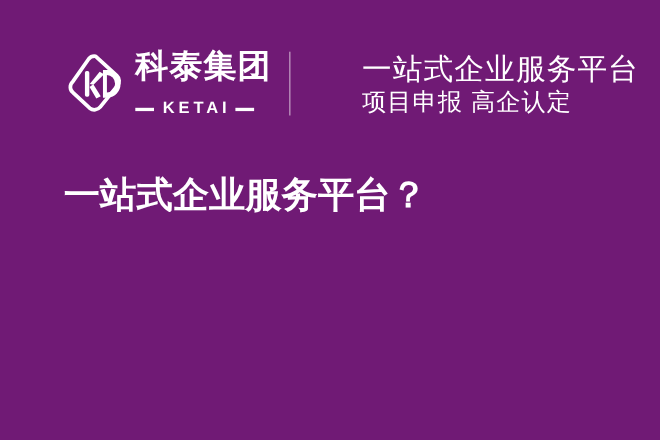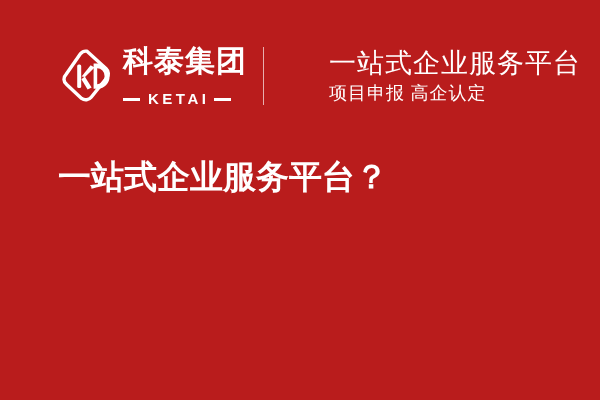--- a/index.html
+++ b/index.html
@@ -10,21 +10,21 @@
     width: 600px;
     height: 400px;
     overflow: hidden;
     font-family: "Liberation Sans", "DejaVu Sans", sans-serif;
   }
 
   .banner {
     position: relative;
     width: 600px;
     height: 400px;
-    background: #b91c1c;
+    background: #701a75;
     box-sizing: border-box;
   }
 
   
   .header {
     position: absolute;
     left: 60px;
     top: 42px;
     display: flex;
     align-items: center;
@@ -99,27 +99,26 @@
     margin-left: 47px;
   }
   .tagline-main {
     font-size: 27px;
     color: #ffffff;
     line-height: 31px;
     letter-spacing: 1px;
     white-space: nowrap;
   }
   .tagline-sub {
-    font-size: 18px;
+    font-size: 22px;
     color: #ffffff;
     line-height: 24px;
     letter-spacing: 1px;
     white-space: nowrap;
     margin-top: 2px;
-    font-family: Liberation Serif, serif;
   }
 
   
   .headline {
     position: absolute;
     left: 58px;
     top: 152px;
     width: 516px;
   }
   .headline-line {

